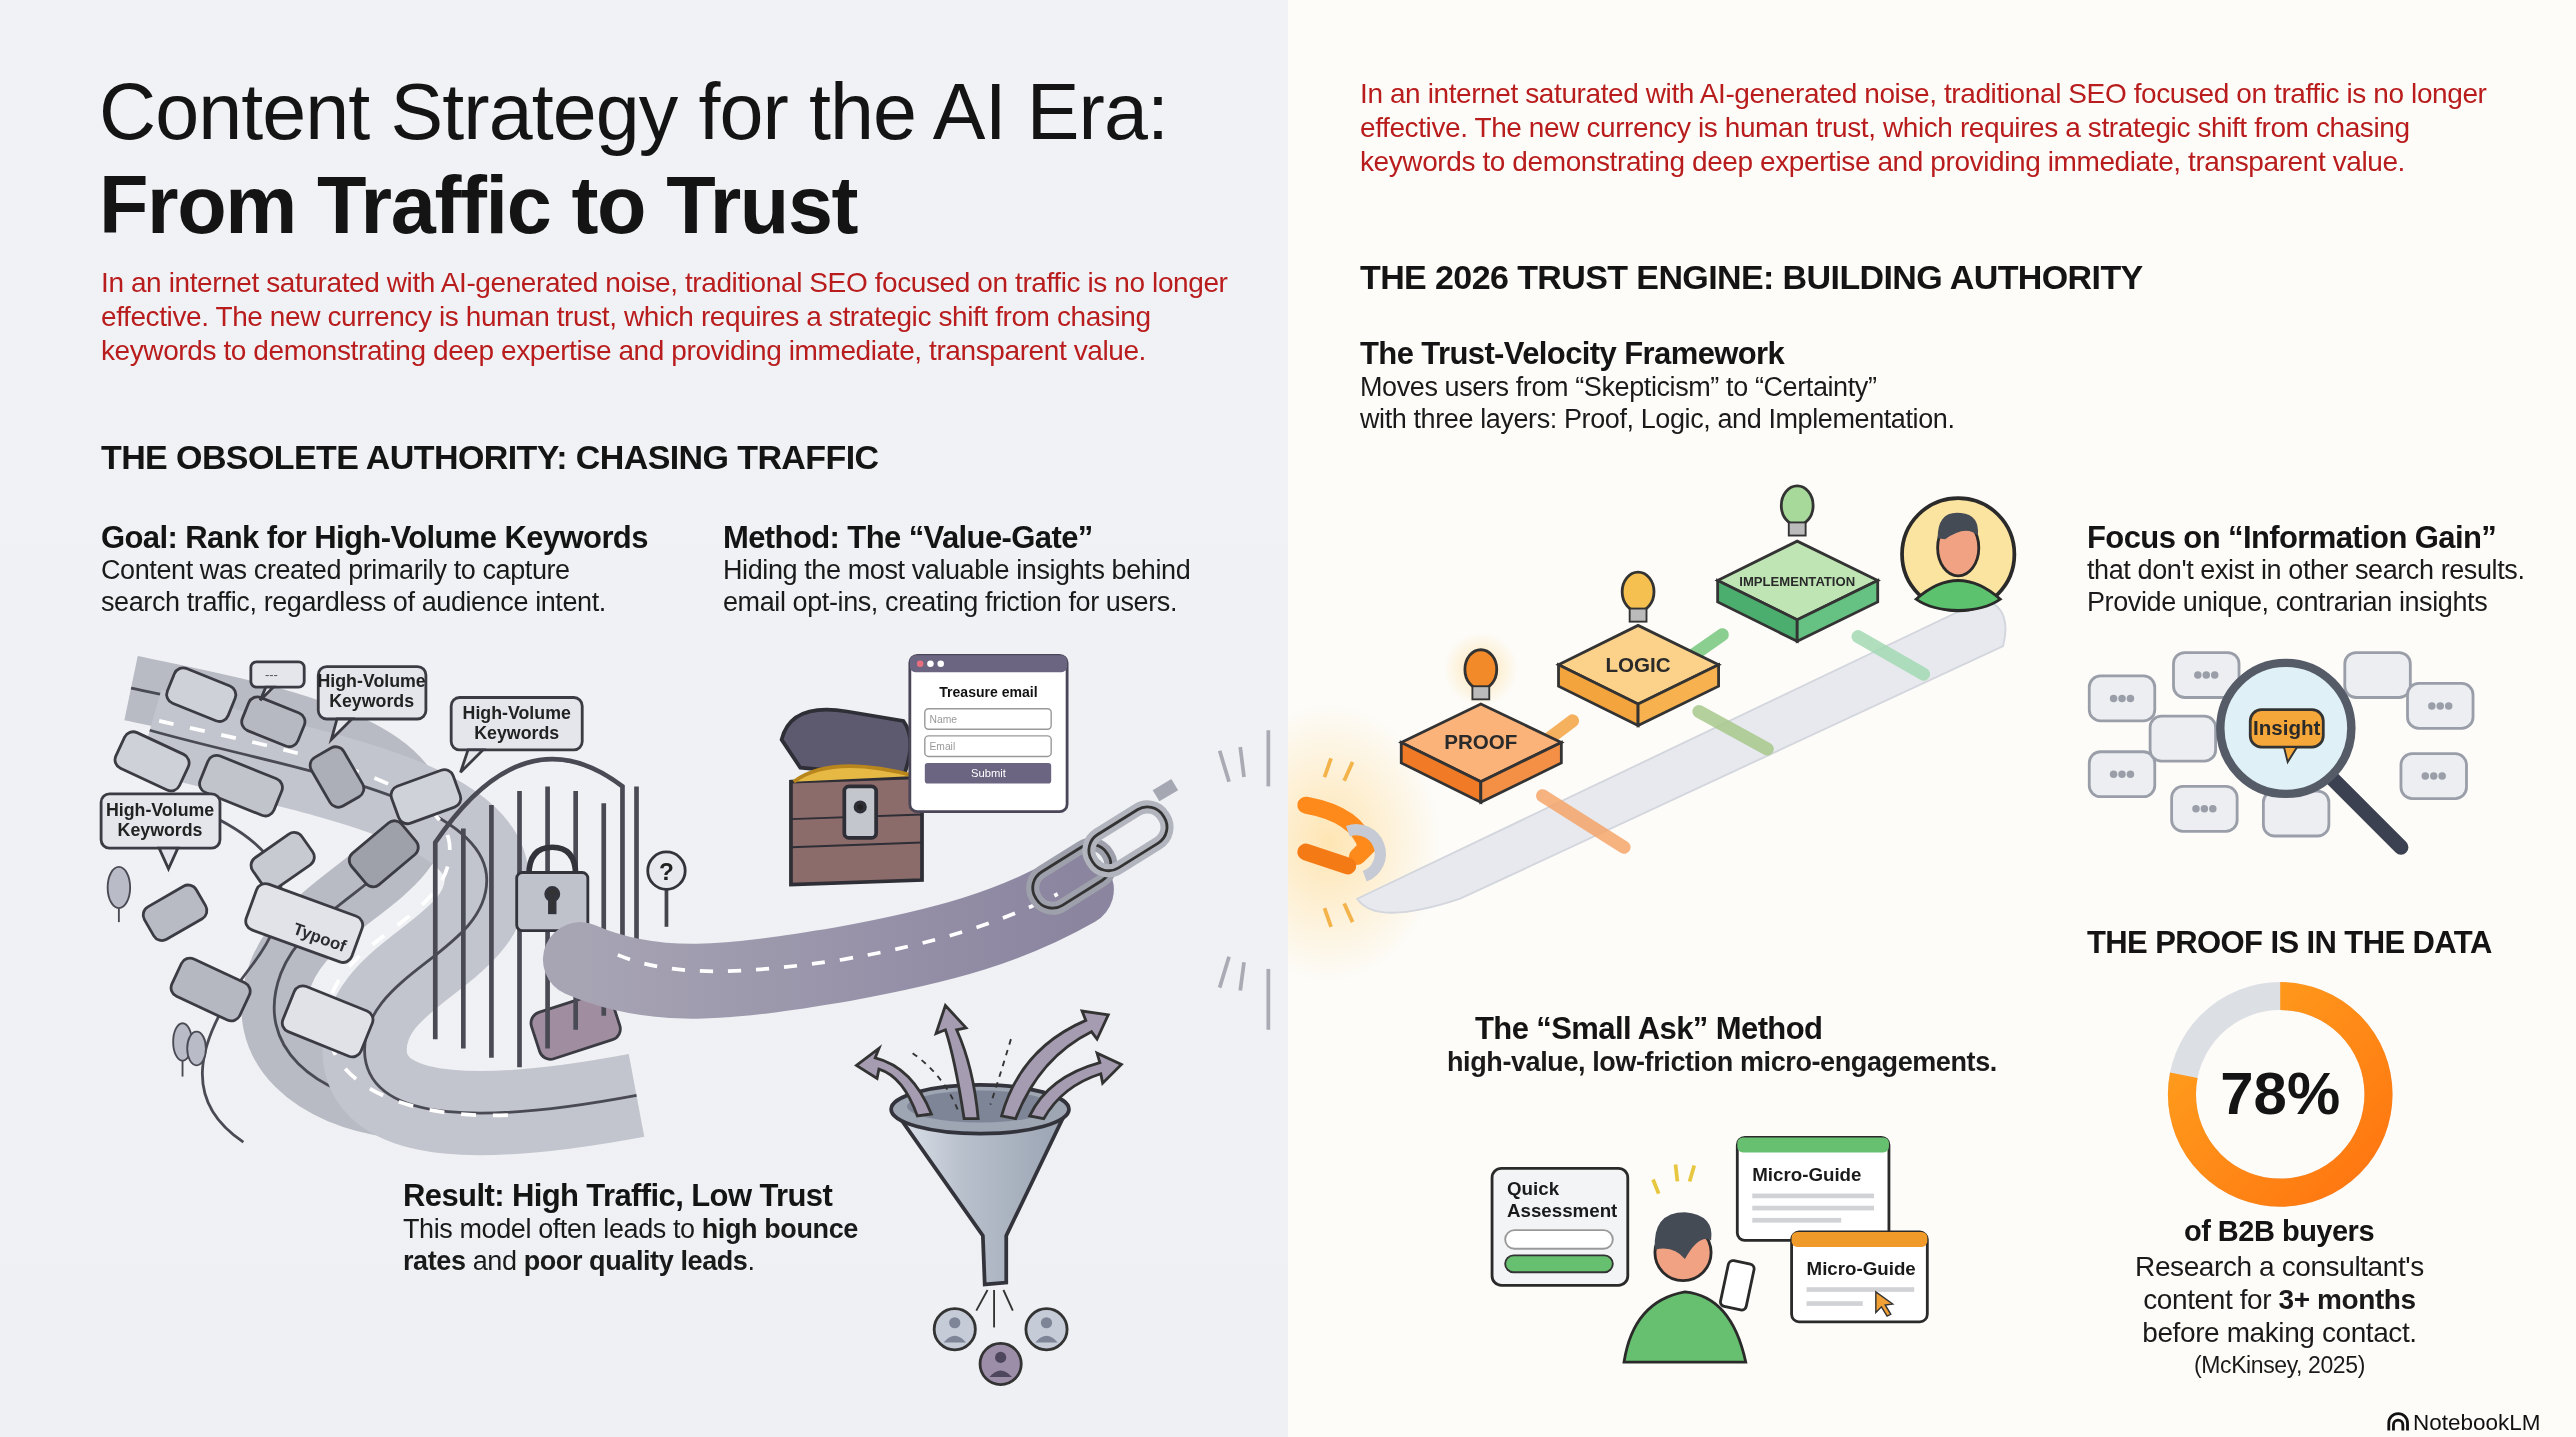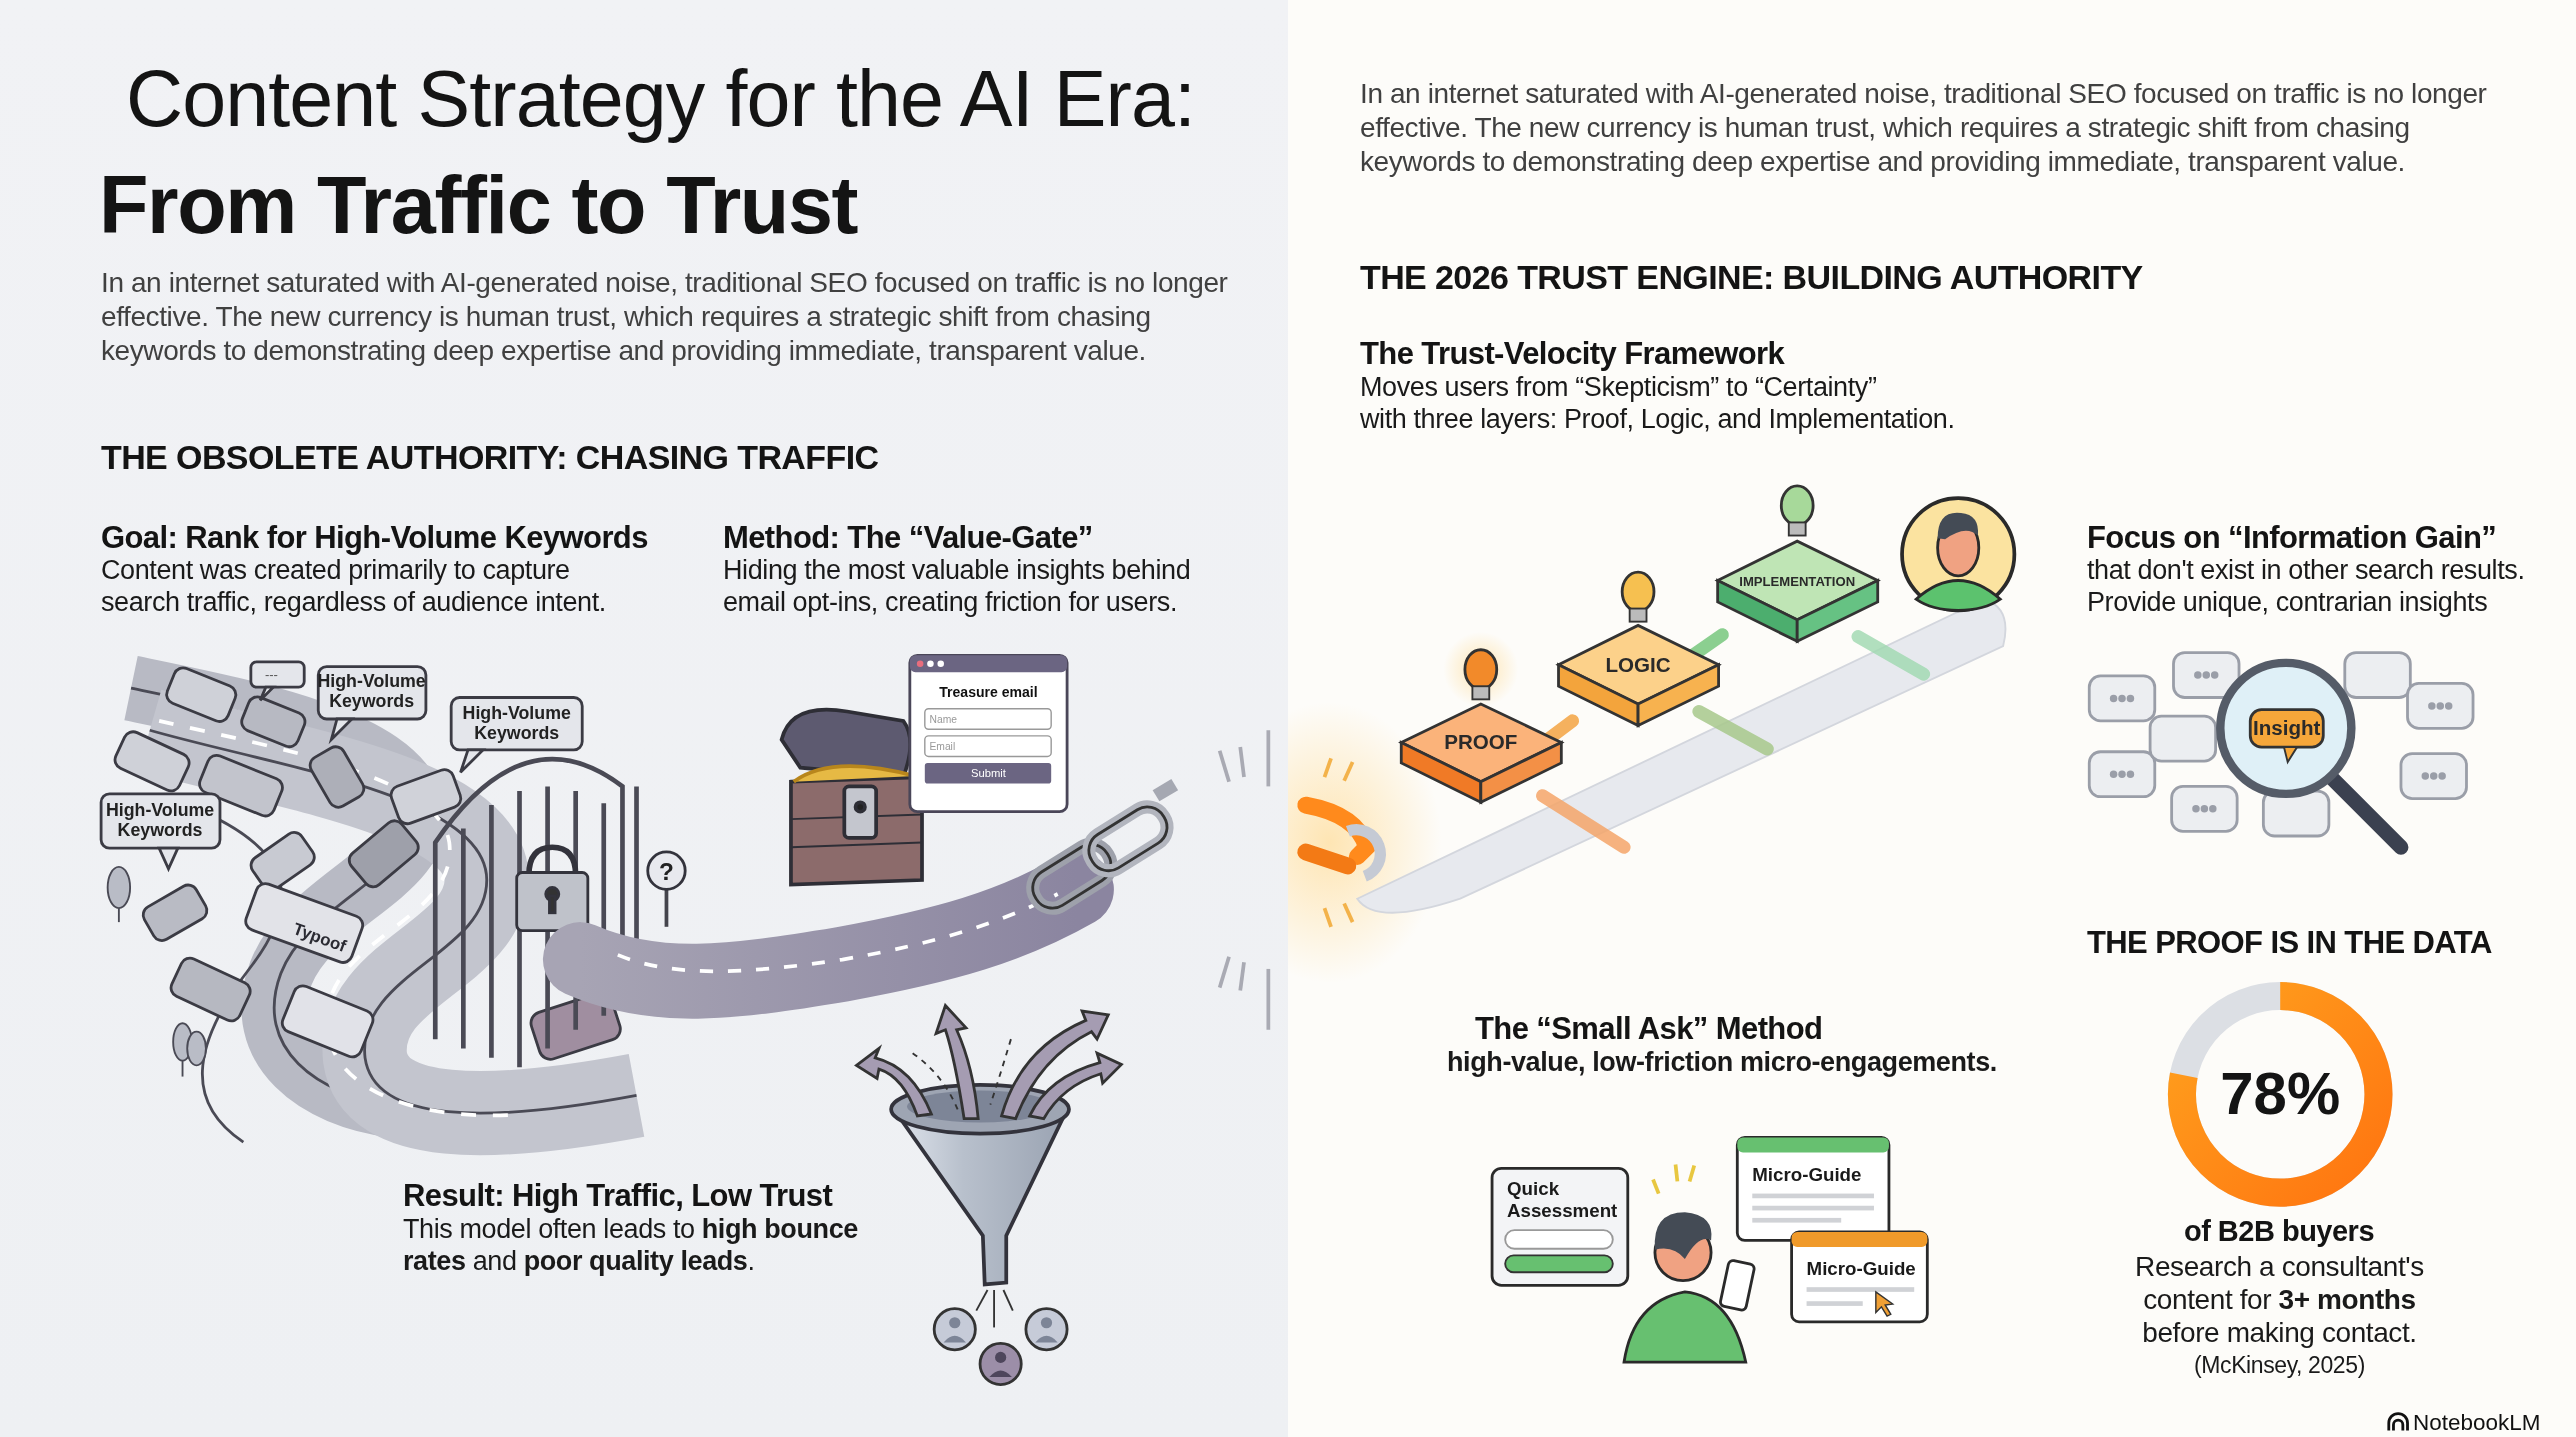--- a/index.html
+++ b/index.html
@@ -3,35 +3,35 @@
 <meta charset="utf-8">
 <style>
   * { box-sizing: border-box; margin: 0; padding: 0; }
   html, body { width: 2576px; height: 1438px; overflow: hidden; }
   body { position: relative; font-family: "Liberation Sans", sans-serif; color: #141414; background: #f0f1f4; }
   .half-left { position: absolute; left: 0; top: 0; width: 1288px; height: 1438px; background: linear-gradient(180deg, #f1f2f5 0%, #eef0f3 100%); }
   .half-right { position: absolute; left: 1288px; top: 0; width: 1288px; height: 1438px; background: #fdfcf9; }
   .abs { position: absolute; }
   .title-light { font-size: 79px; font-weight: 400; letter-spacing: -0.9px; line-height: 1; white-space: nowrap; }
   .title-bold { font-size: 81px; font-weight: 700; letter-spacing: -1.4px; line-height: 1; white-space: nowrap; }
-  .para { font-size: 28px; line-height: 34px; color: #404040; letter-spacing: -0.4px; }
+  .para { font-size: 28px; line-height: 34px; color: #b91c1c; letter-spacing: -0.4px; }
   .section { font-size: 34px; font-weight: 700; letter-spacing: -0.6px; white-space: nowrap; }
   .sub-h { font-size: 31px; font-weight: 700; letter-spacing: -0.6px; white-space: nowrap; }
   .sub-p { font-size: 27px; line-height: 32px; letter-spacing: -0.4px; color: #1a1a1a; }
   .sub-p b { font-weight: 700; }
   svg text { font-family: "Liberation Sans", sans-serif; }
   .center { text-align: center; }
 </style>
 </head>
 <body>
 
 <div class="half-left"></div>
 <div class="half-right"></div>
 
-<div class="abs title-light" style="left:99px; top:59px;margin-left:27px;">Content Strategy for the AI Era:</div>
+<div class="abs title-light" style="left:99px; top:72px;">Content Strategy for the AI Era:</div>
 <div class="abs title-bold" style="left:99px; top:165px;">From Traffic to Trust</div>
 <div class="abs para" style="left:101px; top:266px; width:1133px;">In an internet saturated with AI-generated noise, traditional SEO focused on traffic is no longer effective. The new currency is human trust, which requires a strategic shift from chasing keywords to demonstrating deep expertise and providing immediate, transparent value.</div>
 
 <div class="abs section" style="left:101px; top:438px;">THE OBSOLETE AUTHORITY: CHASING TRAFFIC</div>
 
 <div class="abs sub-h" style="left:101px; top:520px;">Goal: Rank for High-Volume Keywords</div>
 <div class="abs sub-p" style="left:101px; top:554px; width:599px;">
   <div>Content was created primarily to capture</div>
   <div>search traffic, regardless of audience intent.</div>
 </div>

